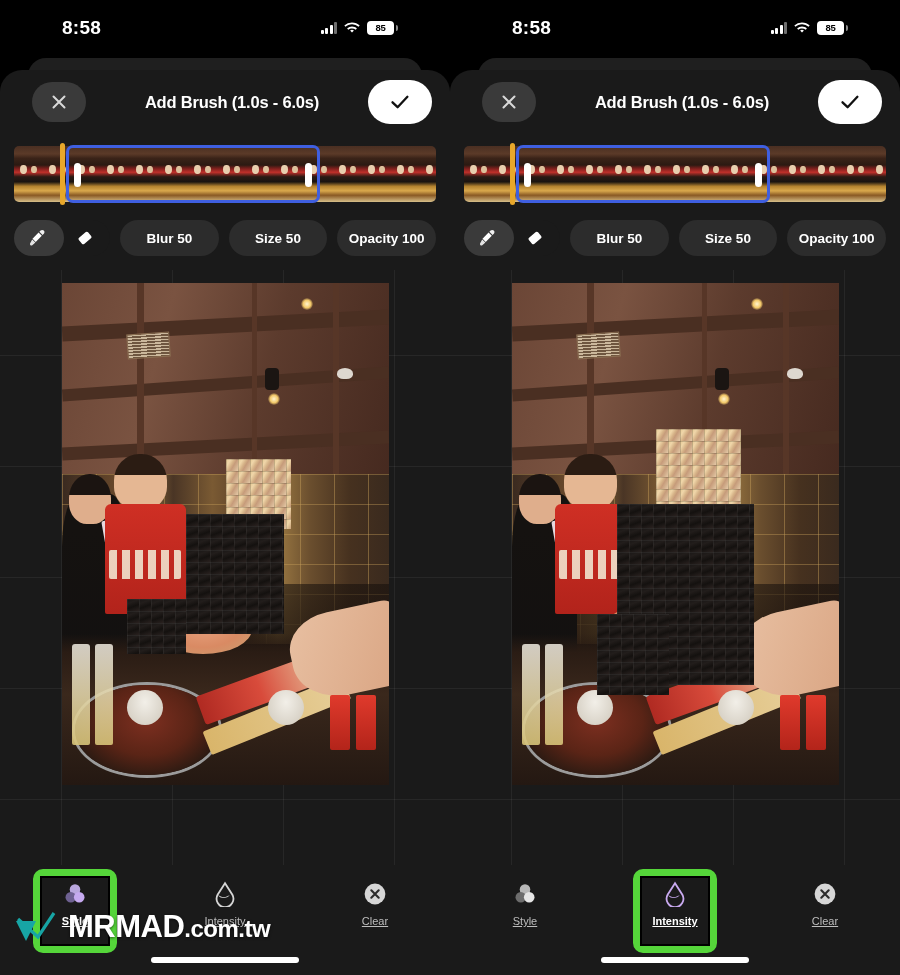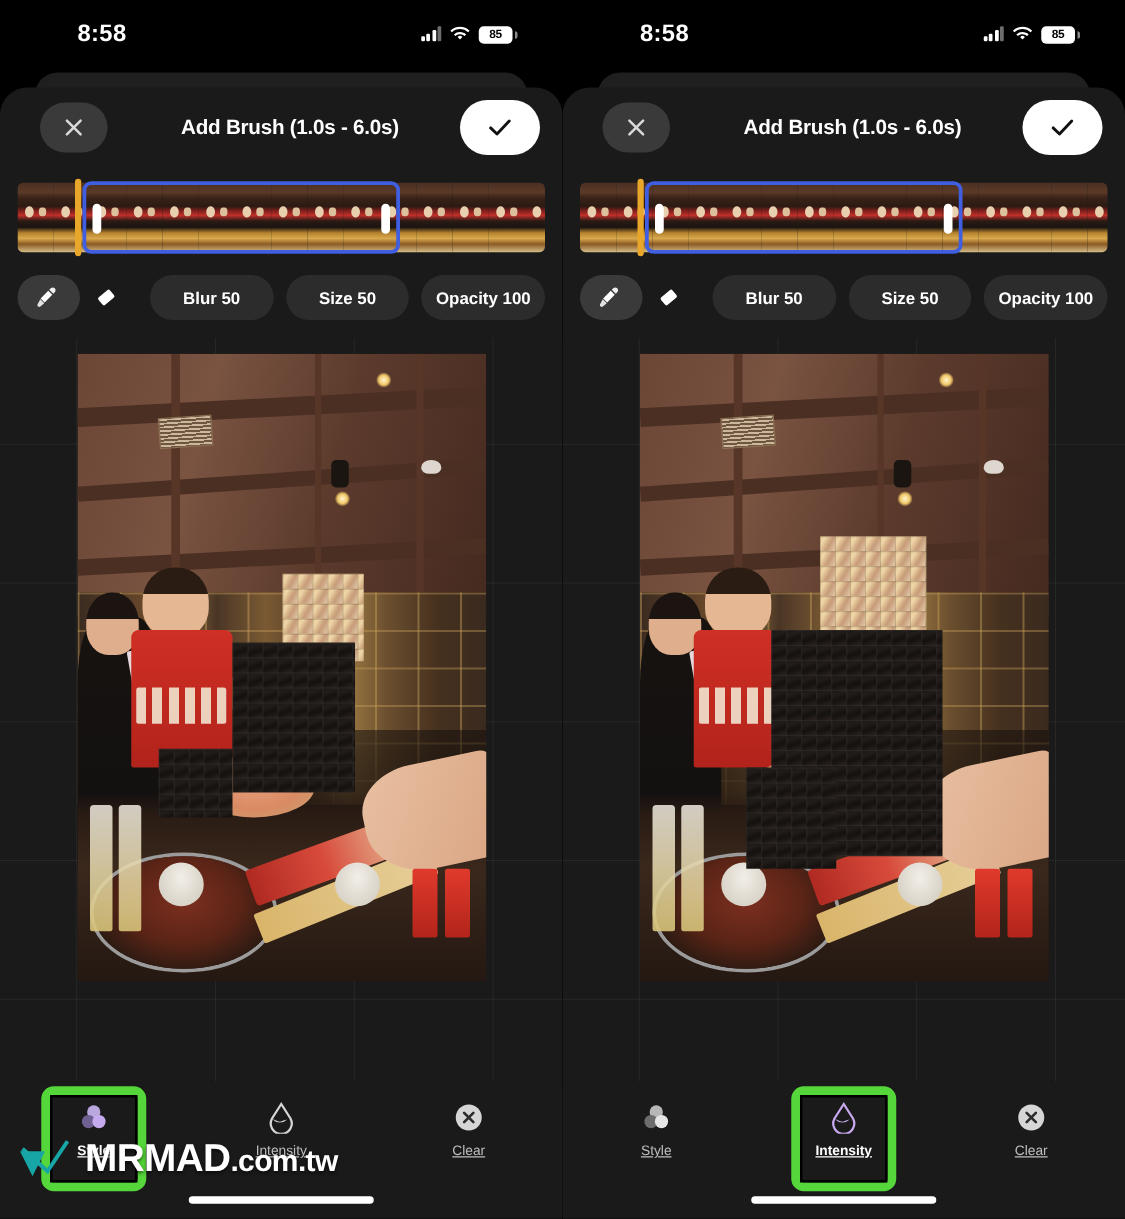--- a/index.html
+++ b/index.html
@@ -15,22 +15,22 @@
   
   .statusbar{
     position:absolute; top:0; left:0; right:0; height:60px;
     display:flex; align-items:center; color:#fff; z-index:40;
   }
   .sb-time{
     position:absolute; left:62px; top:17px;
     font-size:19px; font-weight:700; letter-spacing:.3px;
   }
   .sb-right{
-    position:absolute; right:40px; top:21px;
-    display:flex; gap:7px;
+    position:absolute; right:56px; top:21px;
+    display:flex; align-items:center; gap:7px;
   }
   .bars{ display:flex; align-items:flex-end; gap:1.5px; height:12px; }
   .bars i{ display:block; width:3px; background:#fff; border-radius:1px; }
   .bars i:nth-child(1){height:4px;}
   .bars i:nth-child(2){height:6.5px;}
   .bars i:nth-child(3){height:9px;}
   .bars i:nth-child(4){height:12px; background:#6e6e6e;}
   .wifi{ position:relative; width:16px; height:12px; }
   .wifi svg{ display:block; }
   .batt{

